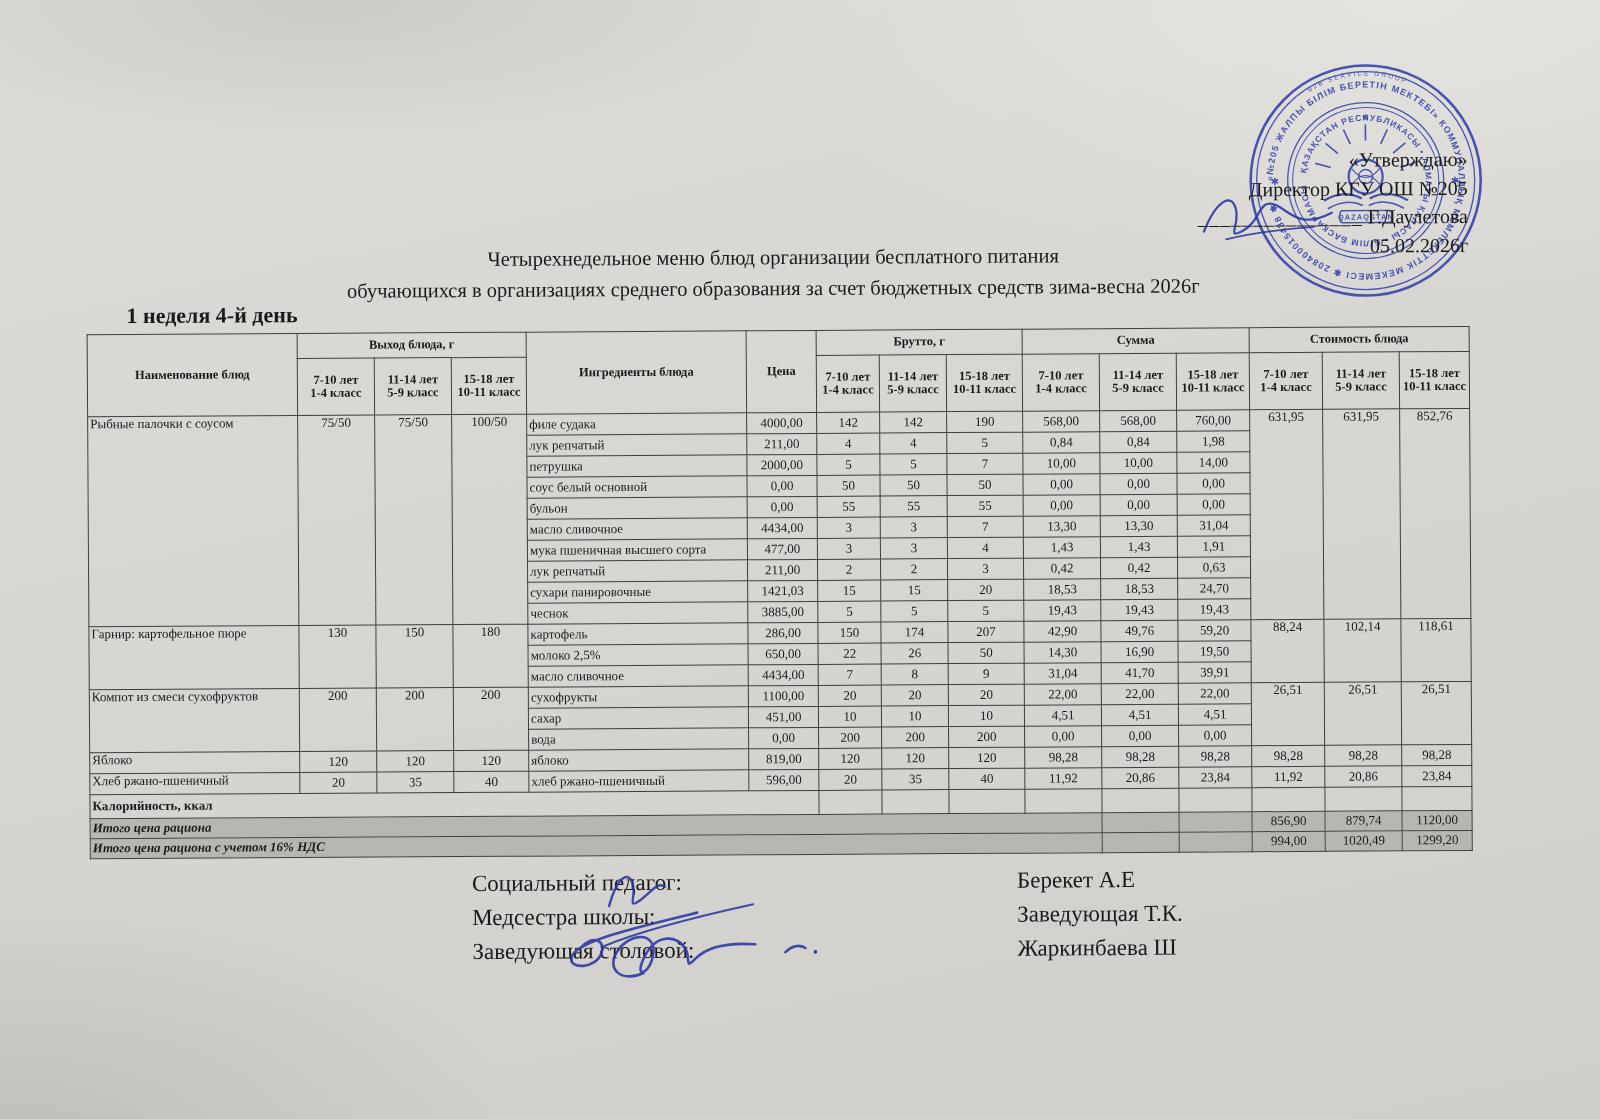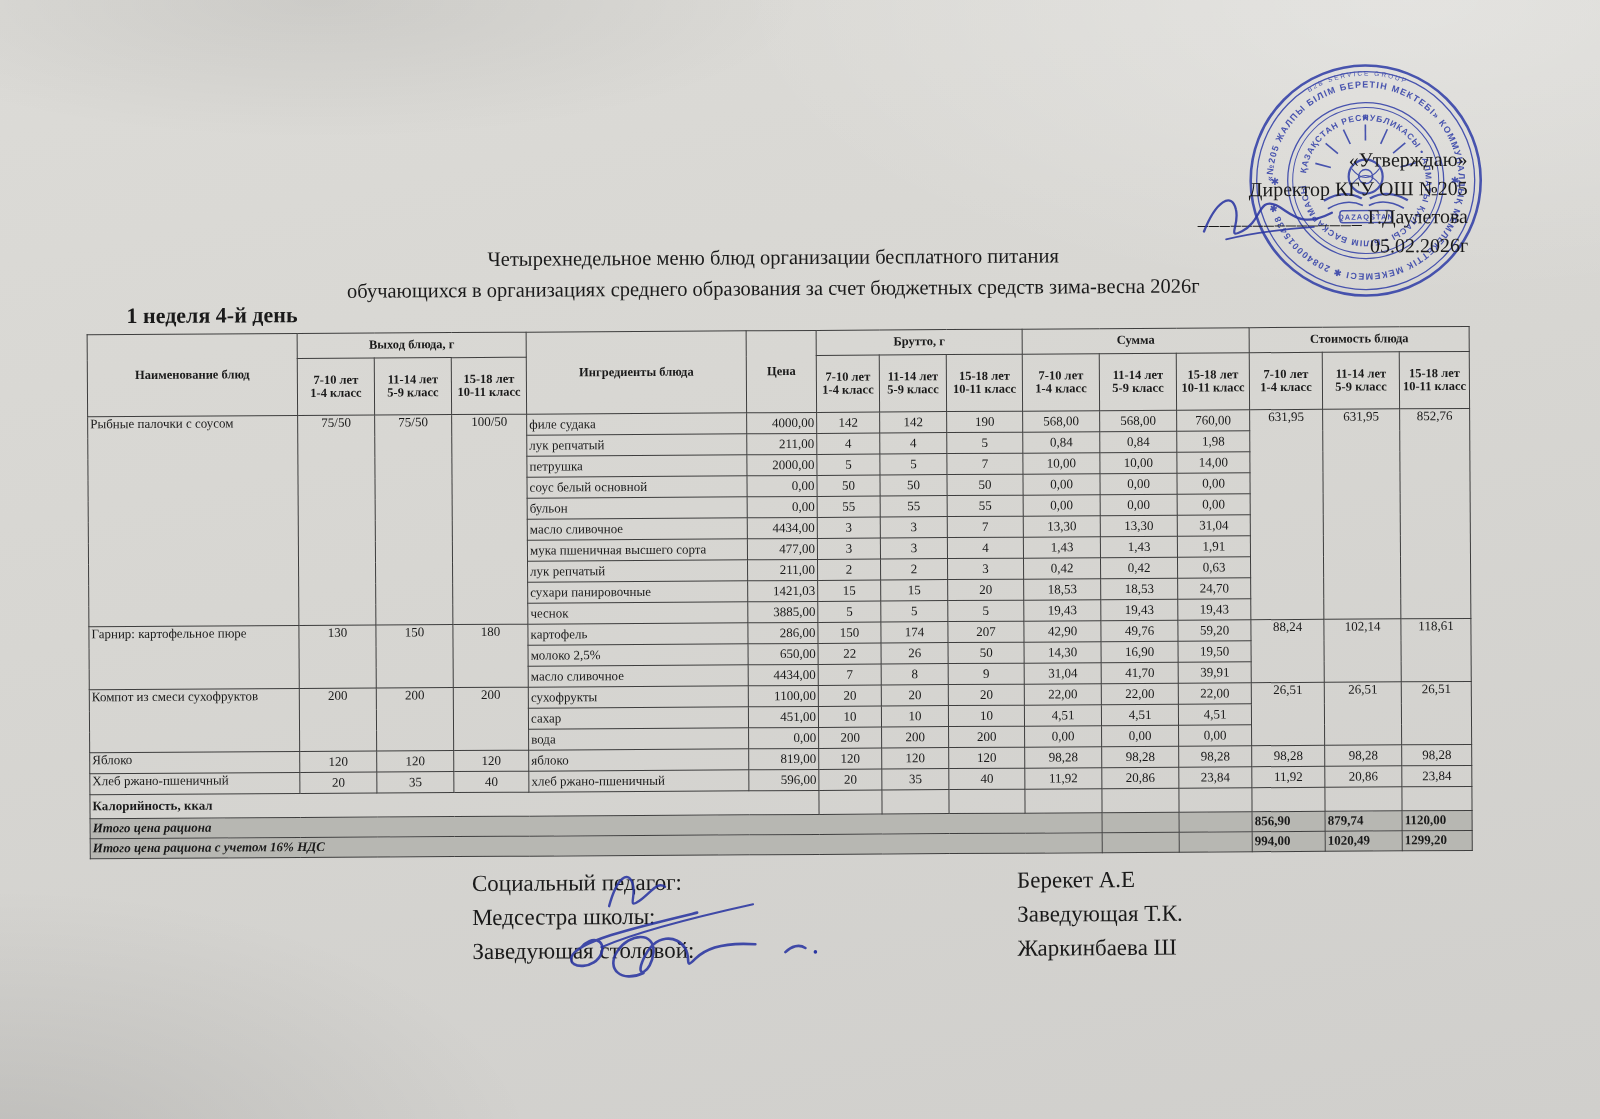--- a/index.html
+++ b/index.html
@@ -27,29 +27,29 @@
 
   table.menu{position:absolute;left:88px;top:330px;width:1382px;border-collapse:collapse;
     table-layout:fixed;z-index:3;}
   table.menu th,table.menu td{border:1px solid #3e3e3e;font-size:13px;line-height:1.08;
     padding:0 2px;overflow:hidden;font-family:"Liberation Serif",serif;}
   table.menu thead th{font-weight:bold;font-size:12.5px;text-align:center;}
   tr.group-h th{height:24px;}
   tr.sub-h th{height:56px;}
   tbody.data td{height:20px;}
   .c-num{text-align:center;}
-  .c-price{text-align:right;padding-right:7px;}
+  .c-price{text-align:center;padding-right:7px;}
   .c-ing{text-align:left;padding-left:4px;}
   .c-dish{text-align:left;vertical-align:top;padding:2px 2px 0 3px;}
   .v-top{vertical-align:top;padding-top:3px;}
   .kcal-label{font-weight:bold;font-size:15px;text-align:left;padding-left:4px;}
   tr.kcal-row td{height:23px;}
   tr.total-row td{background:#b7b7b2;height:19px;}
   .total-label{font-weight:bold;font-style:italic;font-size:15px;text-align:left;padding-left:4px;}
-  .total-val{font-weight:bold;text-align:left;padding-right:5px;font-size:13.5px;}
+  .total-val{font-weight:normal;text-align:center;padding-right:5px;font-size:13.5px;}
 
   .footer{position:absolute;left:470px;top:869px;z-index:4;}
   .sig-row{display:flex;margin-bottom:9px;font-size:23px;line-height:25px;}
   .sig-role{width:545px;}
 
   .ink{position:absolute;z-index:6;}
   .ink path{fill:none;stroke:#2a36a2;stroke-linecap:round;opacity:.88;}
 </style>
 </head>
 <body>

